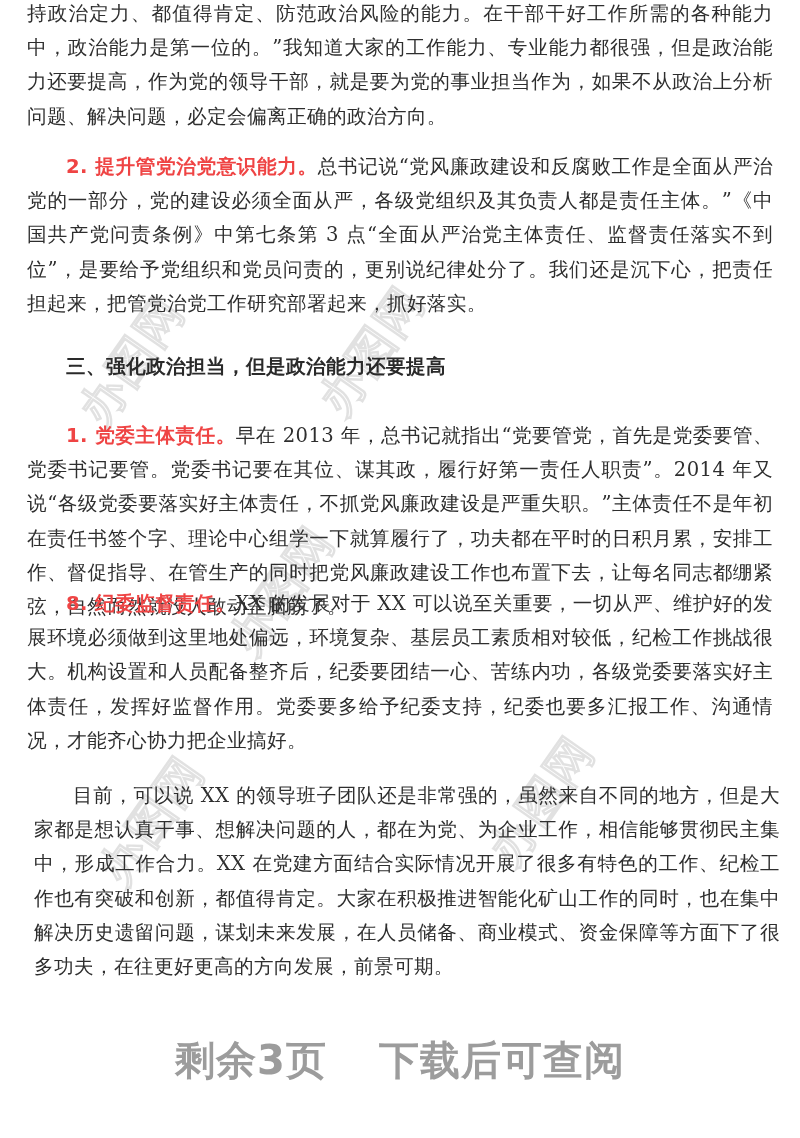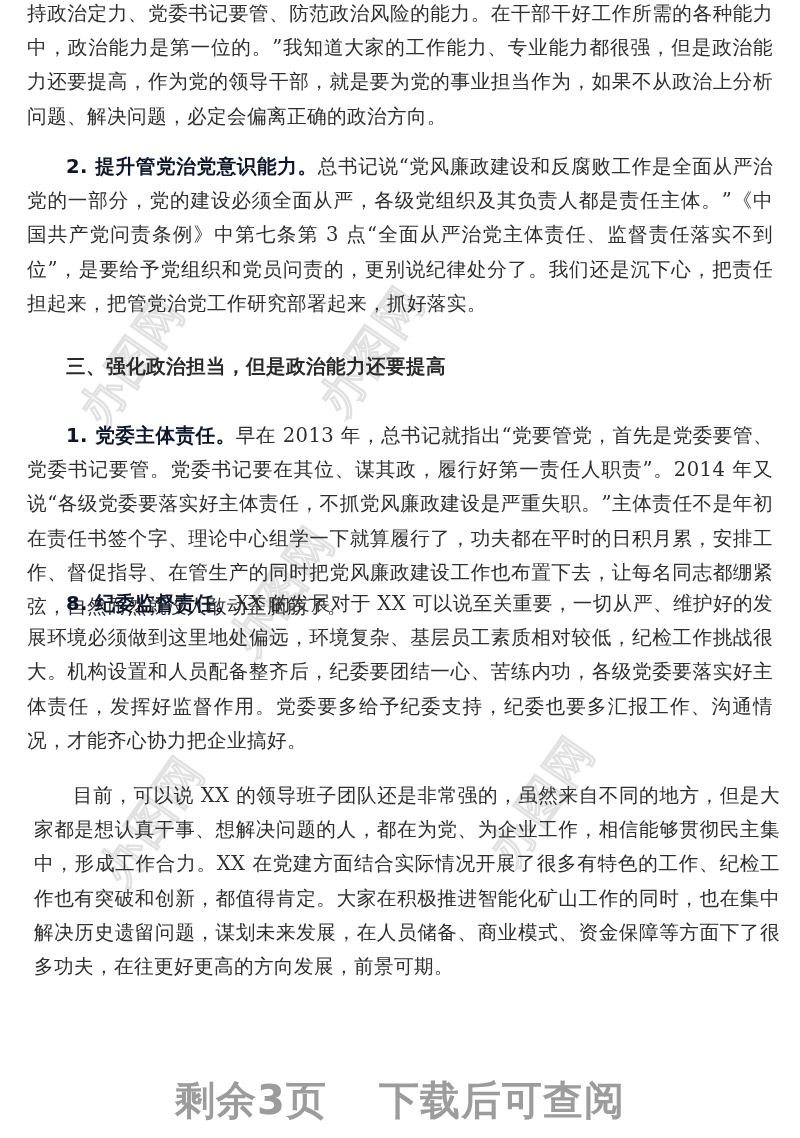--- a/index.html
+++ b/index.html
@@ -29,21 +29,21 @@
     line-height: 34.2px;
     letter-spacing: 0.4px;
     text-align: justify;
     text-align-last: left;
     margin: 0;
   }
   .para.indent { text-indent: 39px; }
   .para .lead {
     font-family: "DejaVu Sans", "Liberation Sans", sans-serif;
     font-weight: bold;
-    color: #0f172a;
+    color: #ef4444;
   }
   .heading {
     position: absolute;
     left: 39px;
     font-family: "DejaVu Sans", "Liberation Sans", sans-serif;
     font-weight: bold;
     font-size: 19.6px;
     line-height: 34px;
     color: #2a2a2a;
     letter-spacing: 0.4px;
@@ -66,37 +66,36 @@
     left: 0;
     top: 1034px;
     width: 800px;
     text-align: center;
     font-family: "DejaVu Sans", "Liberation Sans", sans-serif;
     font-weight: bold;
     font-size: 40px;
     line-height: 52px;
     color: #9c9c9c;
     letter-spacing: 1px;
-    margin-top: 40px;
   }
   .remaining-banner .gap { display: inline-block; width: 52px; }
 </style>
 </head>
 <body>
 
 <div class="watermark" style="left:60px; top:330px;">办图网</div>
 <div class="watermark" style="left:300px; top:320px;">办图网</div>
 <div class="watermark" style="left:210px; top:560px;">办图网</div>
 <div class="watermark" style="left:80px; top:790px;">办图网</div>
 <div class="watermark" style="left:470px; top:770px;">办图网</div>
 
 <div class="page">
 
   <p class="para" style="top:-3px;">
-    <span>持政治定力、党委书记要管、防范政治风险的能力。在干部干好工作所需的各种能力中，政治能力是第一位的。”我知道大家的工作能力、专业能力都很强，但是政治能力还要提高，作为党的领导干部，就是要为党的事业担当作为，如果不从政治上分析问题、解决问题，必定会偏离正确的政治方向。</span>
+    <span>持政治定力、都值得肯定、防范政治风险的能力。在干部干好工作所需的各种能力中，政治能力是第一位的。”我知道大家的工作能力、专业能力都很强，但是政治能力还要提高，作为党的领导干部，就是要为党的事业担当作为，如果不从政治上分析问题、解决问题，必定会偏离正确的政治方向。</span>
   </p>
 
   <p class="para indent" style="top:150px;">
     <span class="lead">2. 提升管党治党意识能力。</span><span>总书记说“党风廉政建设和反腐败工作是全面从严治党的一部分，党的建设必须全面从严，各级党组织及其负责人都是责任主体。”《中国共产党问责条例》中第七条第 3 点“全面从严治党主体责任、监督责任落实不到位”，是要给予党组织和党员问责的，更别说纪律处分了。我们还是沉下心，把责任担起来，把管党治党工作研究部署起来，抓好落实。</span>
   </p>
 
   <div class="heading" style="top:350px; left:39px;">三、强化政治担当，但是政治能力还要提高</div>
 
   <p class="para indent" style="top:419px;">
     <span class="lead">1. 党委主体责任。</span><span>早在 2013 年，总书记就指出“党要管党，首先是党委要管、党委书记要管。党委书记要在其位、谋其政，履行好第一责任人职责”。2014 年又说“各级党委要落实好主体责任，不抓党风廉政建设是严重失职。”主体责任不是年初在责任书签个字、理论中心组学一下就算履行了，功夫都在平时的日积月累，安排工作、督促指导、在管生产的同时把党风廉政建设工作也布置下去，让每名同志都绷紧弦，自然而然就没人敢动歪脑筋了。</span>

